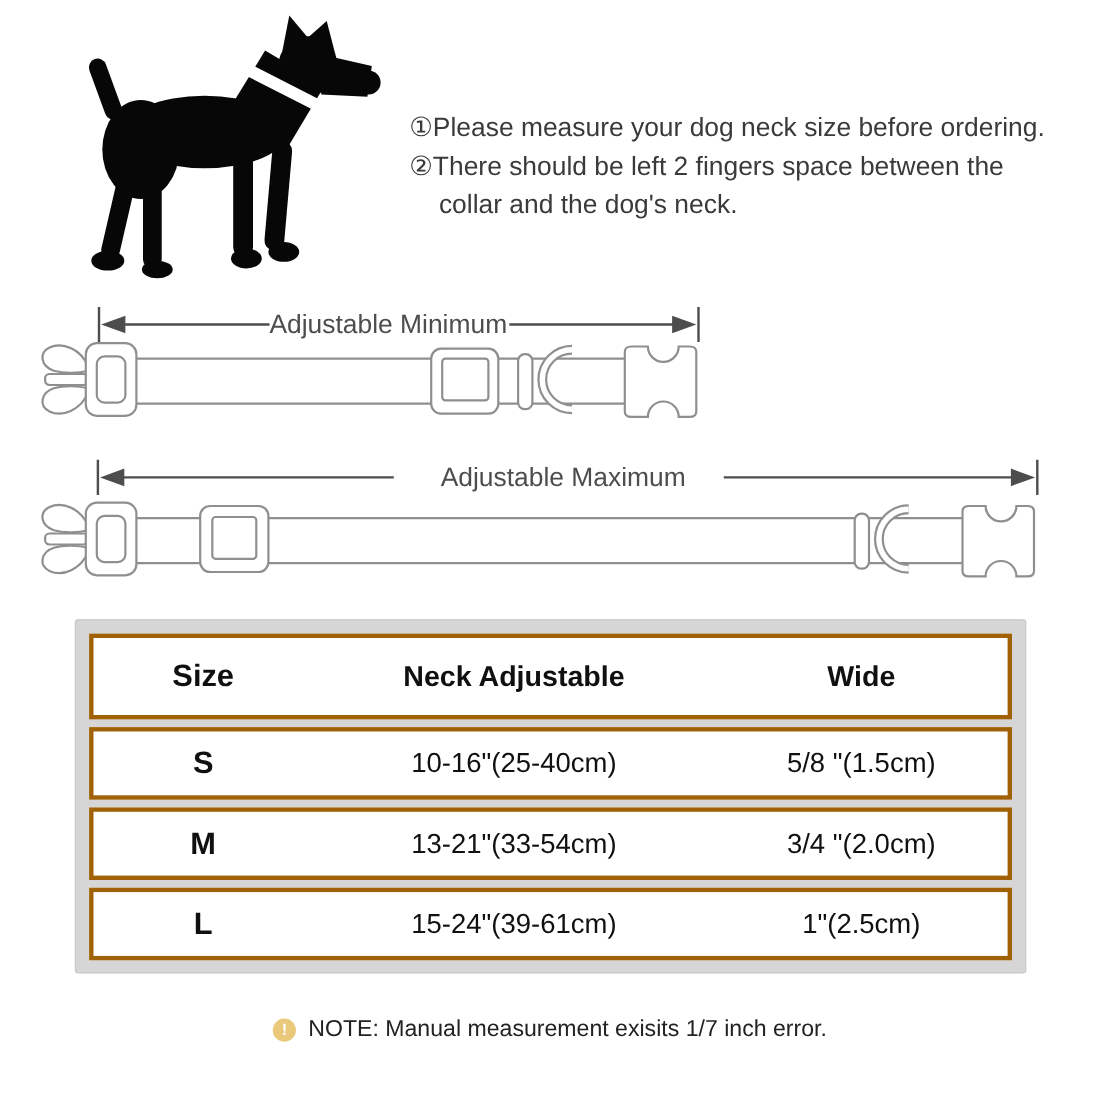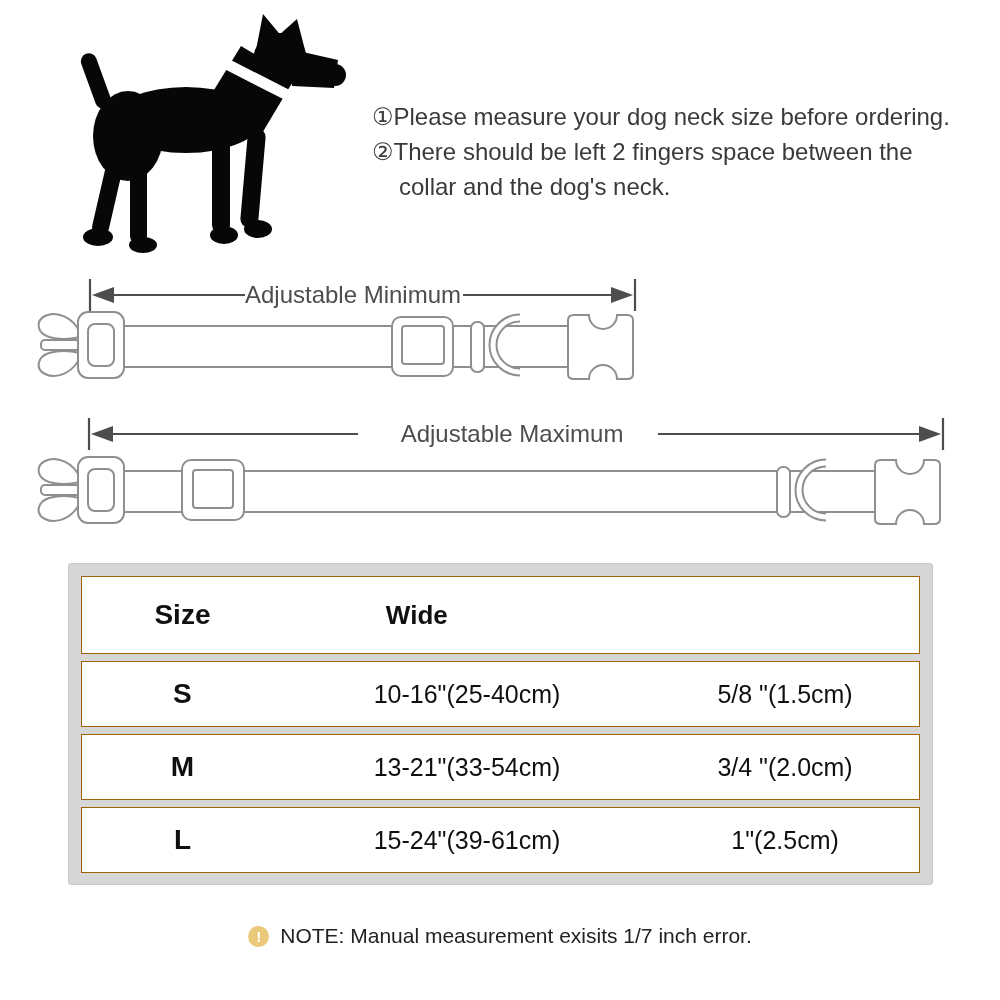--- a/index.html
+++ b/index.html
@@ -24,21 +24,21 @@
   .collar-svg .strap{stroke:#8f8f8f;stroke-width:2;fill:none;}
   .collar-svg .ring-outer{stroke:#8f8f8f;stroke-width:9;fill:none;}
   .collar-svg .ring-inner{stroke:#ffffff;stroke-width:5;fill:none;}
 
   
   .size-table{
     left:68px;top:563px;width:865px;height:322px;background:#d6d6d6;
     border:1px solid #c6c6c6;border-radius:3px;box-sizing:border-box;padding:12px;
   }
   .trow{
-    background:#ffffff;border:1px solid #a16207;display:flex;align-items:center;
+    background:#ffffff;border:4px solid #a16207;display:flex;align-items:center;
     margin-bottom:7px;box-sizing:border-box;color:#101010;
   }
   .trow:last-child{margin-bottom:0;}
   .trow.header{height:78px;}
   .trow.data{height:66px;}
   .c1{width:24%;text-align:center;}
   .c2{width:44%;text-align:center;}
   .c3{width:32%;text-align:center;}
   .header .c1{font-size:28px;font-weight:bold;}
   .header .c2,.header .c3{font-size:26px;font-weight:bold;}
@@ -147,20 +147,21 @@
       <path class="hw" d="M50,58 C44,73 27,81 15,75 C5,70 7,58 19,54 C29,51 42,52 50,54 Z"></path>
       <rect class="hw" x="11" y="41" width="39" height="10" rx="4"></rect>
       <rect class="hw" x="48" y="13" width="46" height="66" rx="10"></rect>
       <rect class="hw" x="58" y="25" width="26" height="42" rx="7"></rect>
     </g>
   </svg>
 
   <div class="abs size-table">
     <div class="trow header">
       <div class="c1">Size</div>
+      <div class="c2">Neck Adjustable</div>
       <div class="c3">Wide</div>
     </div>
     <div class="trow data">
       <div class="c1">S</div>
       <div class="c2">10-16"(25-40cm)</div>
       <div class="c3">5/8 "(1.5cm)</div>
     </div>
     <div class="trow data">
       <div class="c1">M</div>
       <div class="c2">13-21"(33-54cm)</div>

